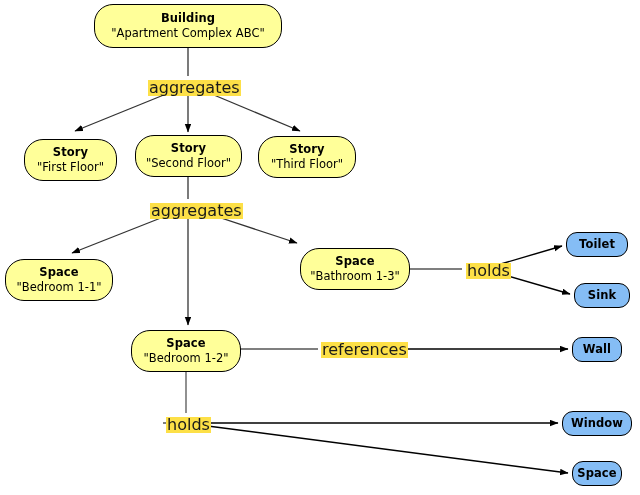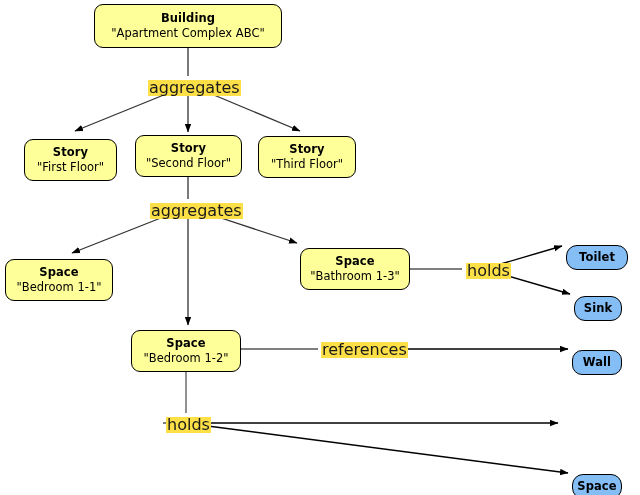--- a/index.html
+++ b/index.html
@@ -24,37 +24,36 @@
     position: absolute;
     left: 0; top: 0;
     width: 640px;
     height: 495px;
     pointer-events: none;
   }
   .node {
     position: absolute;
     box-sizing: border-box;
     border: 1.6px solid #000000;
-    border-radius: 9px;
+    border-radius: 19px;
     text-align: center;
     line-height: 1.15;
     color: #000000;
     display: flex;
     flex-direction: column;
     align-items: center;
     justify-content: center;
     z-index: 5;
   }
   .node.entity {
     background: #ffff99;
   }
   .node.leaf {
     background: #85bdf5;
     border-radius: 11px;
-    margin-top: 13px;
   }
   .node .n-type {
     font-weight: bold;
     font-size: 11.5px;
     letter-spacing: 0.1px;
   }
   .node .n-name {
     font-size: 11.5px;
     margin-top: 1px;
   }
@@ -150,28 +149,31 @@
 
   <div class="node entity" style="left:131px; top:330px; width:110px; height:42px;">
     <span class="n-type">Space</span>
     <span class="n-name">"Bedroom 1-2"</span>
   </div>
 
   <div class="node leaf" style="left:566px; top:232px; width:62px; height:25px;">
     <span class="n-type">Toilet</span>
   </div>
 
-  <div class="node leaf" style="left:574px; top:283px; width:48px; height:25px;">
+  <div class="node leaf" style="left:574px; top:283px; width:56px; height:25px;">
     <span class="n-type">Sink</span>
   </div>
 
   <div class="node leaf" style="left:572px; top:337px; width:50px; height:25px;border-radius:10px;">
     <span class="n-type">Wall</span>
   </div>
 
+  <div class="node leaf" style="left:562px; top:411px; width:70px; height:25px;">
+    <span class="n-type">Window</span>
+  </div>
 
   <div class="node leaf" style="left:572px; top:461px; width:50px; height:25px;">
     <span class="n-type">Space</span>
   </div>
 
   <div class="edge-label" style="left:148px; top:80px;">aggregates</div>
 
   <div class="edge-label" style="left:150px; top:203px;">aggregates</div>
 
   <div class="edge-label" style="left:466px; top:263px;">holds</div>

